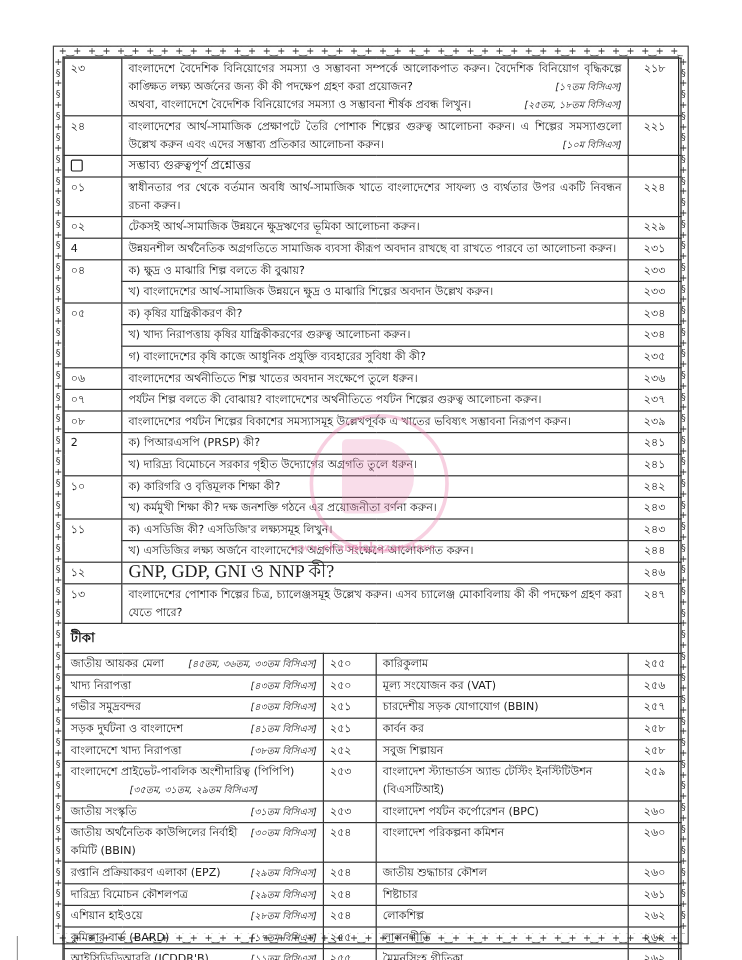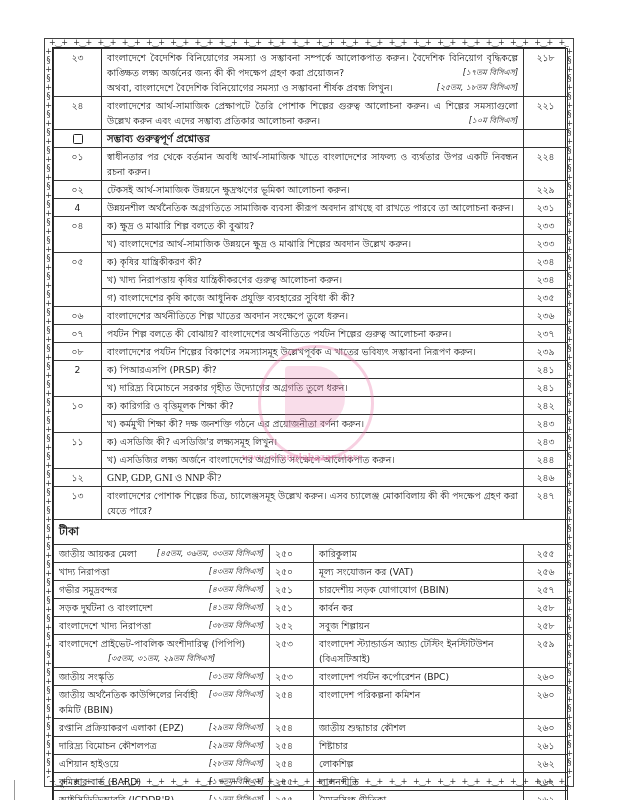--- a/index.html
+++ b/index.html
@@ -27,34 +27,34 @@
   .frame-deco-right { right: 0px; }
   .tbl {
     position: absolute; left: 52px; top: 47px; width: 514px;
     border: 1.5px solid #222; box-sizing: border-box;
   }
   table { border-collapse: collapse; width: 100%; table-layout: fixed; }
   td {
     border: 1px solid #333; font-size: 9.2px; line-height: 15px; padding: 1px 5px;
     vertical-align: top;
   }
-  td.num { text-align: center; width: 36px; }
+  td.num { text-align: left; width: 36px; }
   td.page { text-align: center; width: 33px; }
   td.txt { text-align: justify; }
   .ref { font-style: italic; font-size: 8px; float: right; color: #222; }
   .ref-block { font-style: italic; font-size: 8px; display: block; text-align: center; }
-  .section-head td { font-weight: bold; font-size: 10px; }
+  .section-head td { font-weight: normal; font-size: 10px; }
   .checkbox {
     display: inline-block; width: 8px; height: 8px; border: 1.4px solid #222; border-radius: 1.5px;
     vertical-align: middle;
   }
   .tika-head td { font-weight: bold; font-size: 11px; line-height: 22px; }
   .tika td { line-height: 15px; }
   td.tpage { width: 32px; }
-  .latin { font-family: "Liberation Serif", serif; font-size: 10px; }
+  .latin { font-family: "Liberation Serif", serif; font-size: 15px; }
   .watermark {
     position: absolute; left: 258px; top: 345px; width: 110px; height: 110px;
     border-radius: 50%; border: 3px solid rgba(233, 120, 170, 0.35);
     pointer-events: none;
   }
   .wm-book {
     position: absolute; left: 24px; top: 18px; width: 60px; height: 62px;
     background: rgba(233, 120, 170, 0.25); border-radius: 4px 30px 30px 4px;
   }
   .wm-url {

